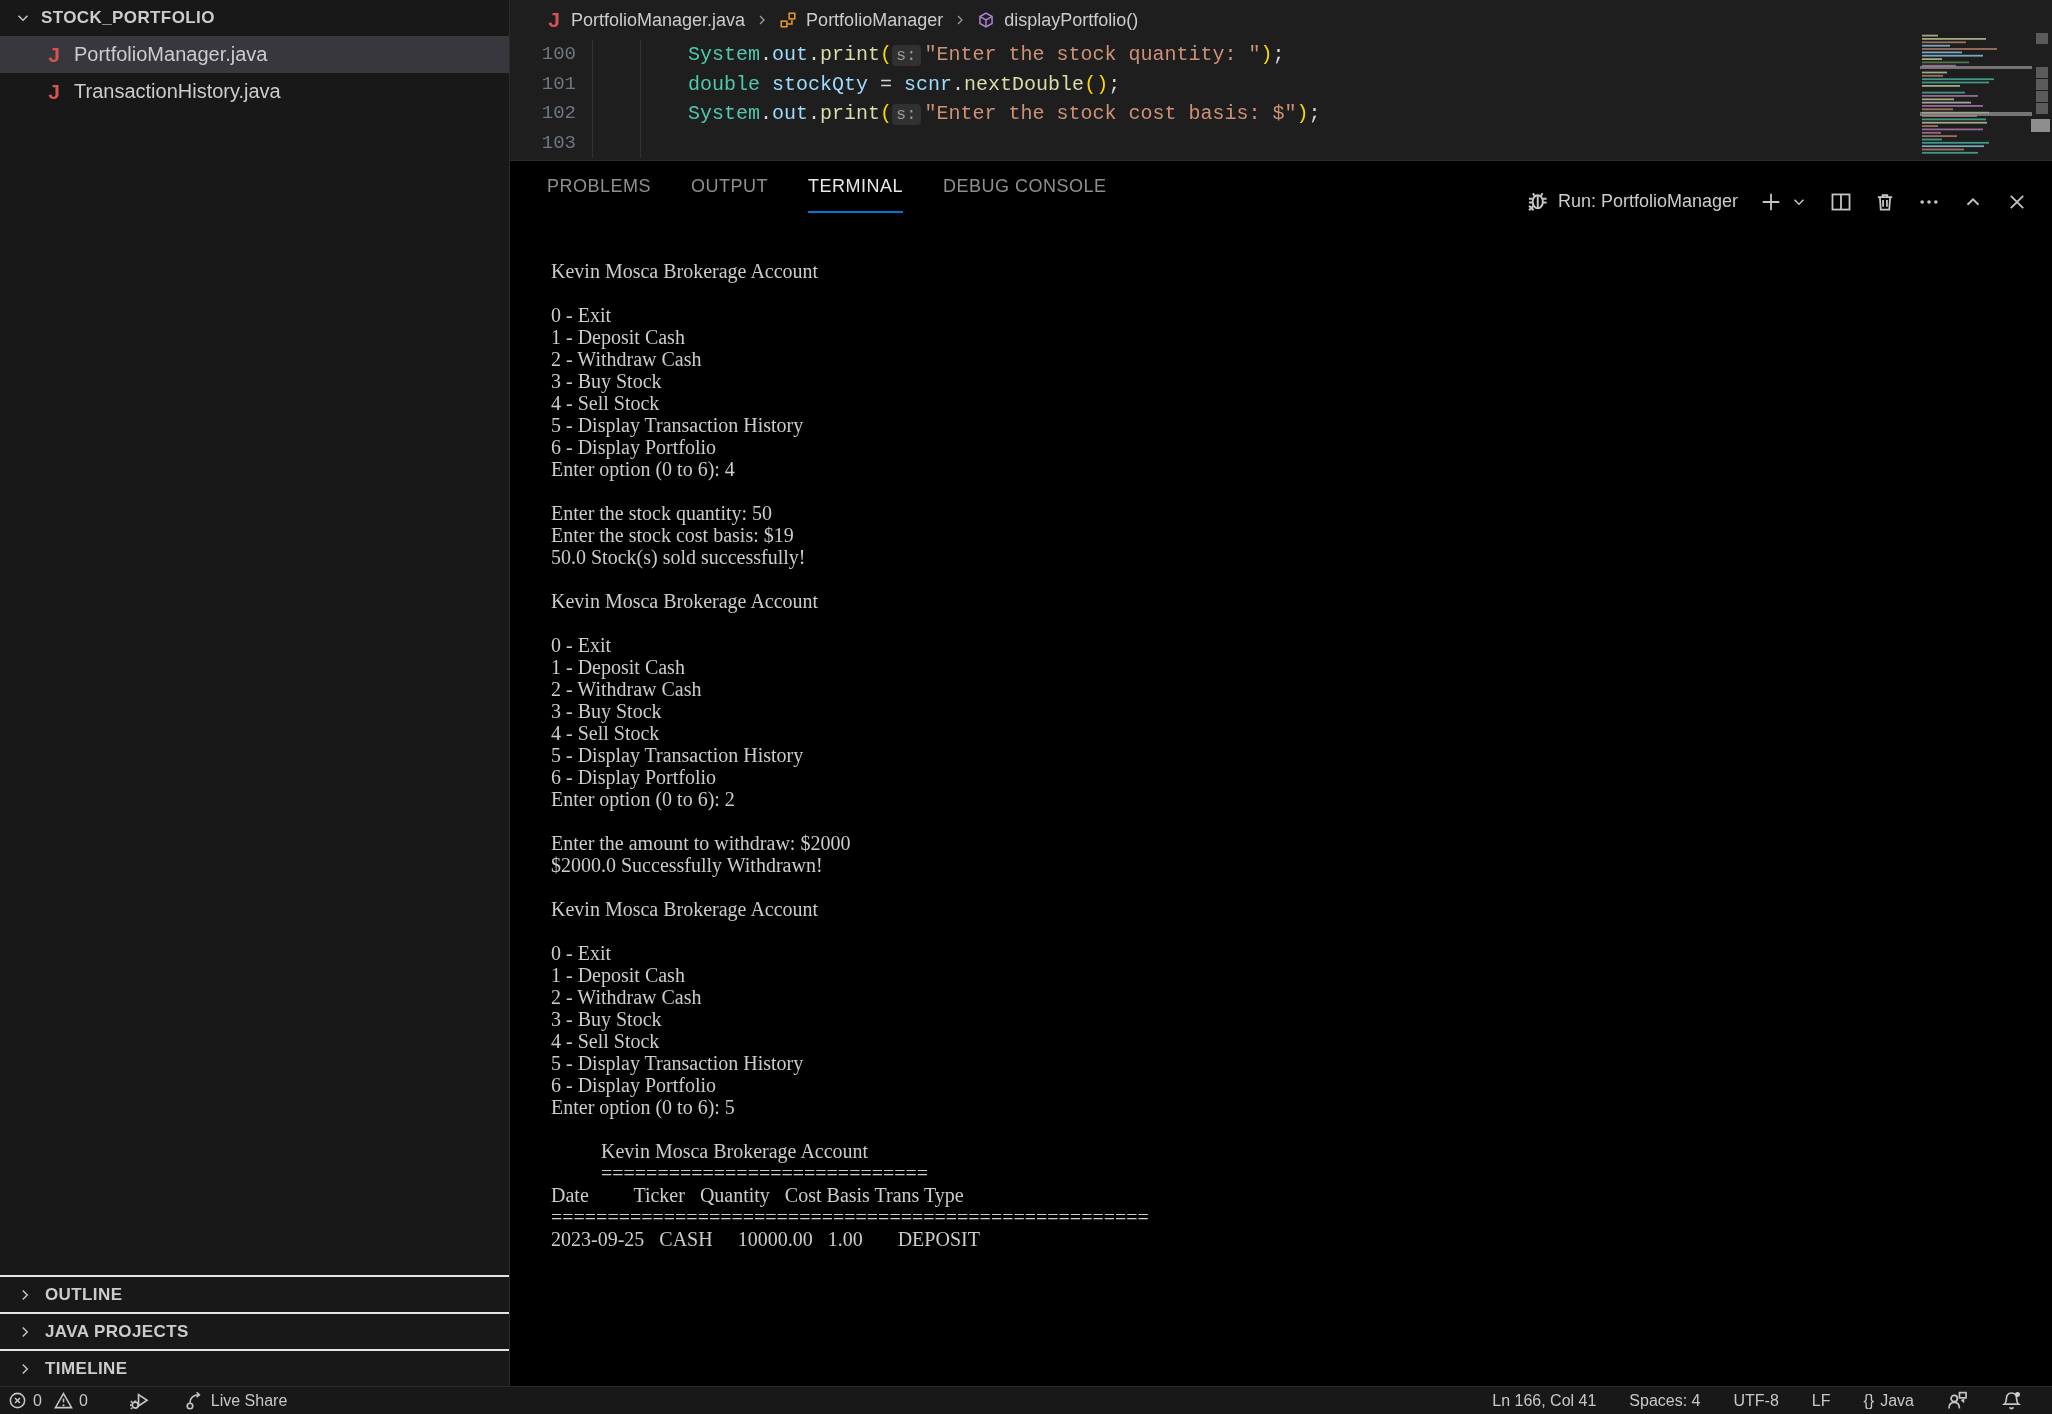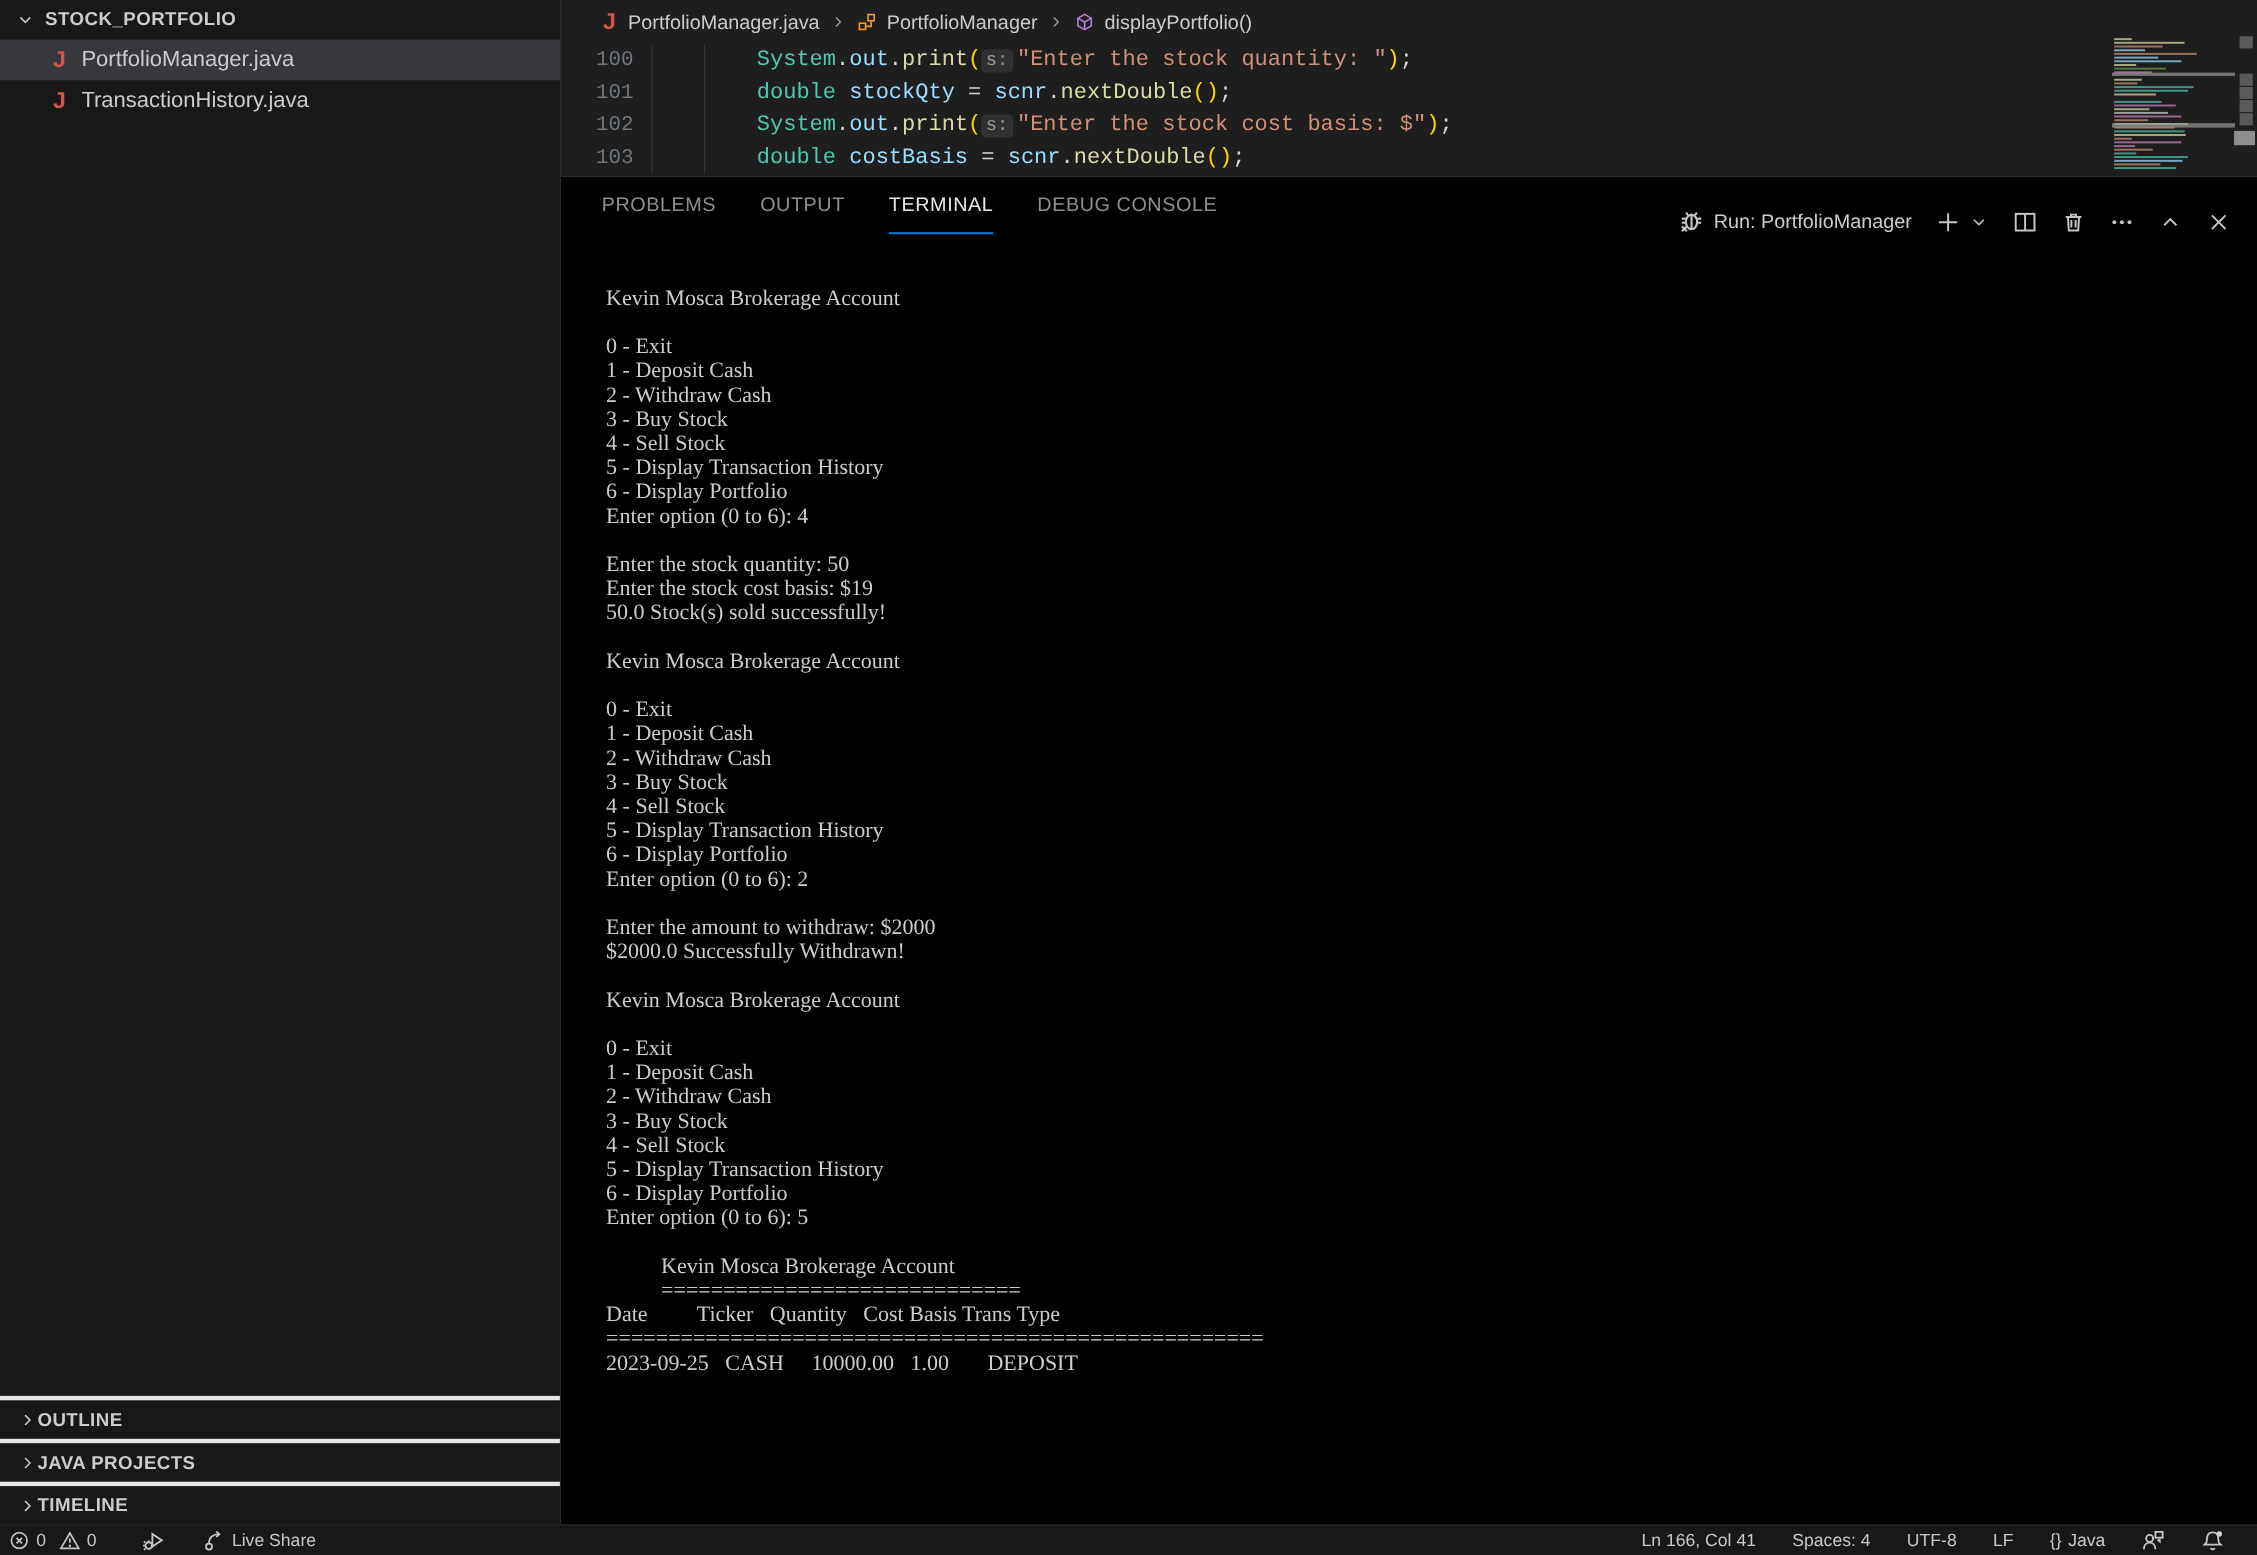--- a/index.html
+++ b/index.html
@@ -11,21 +11,21 @@
   
   .sidebar{position:absolute;left:0;top:0;width:510px;bottom:28px;background:#181818;
            border-right:1px solid #2b2b2b;display:flex;flex-direction:column;box-sizing:border-box;}
   .explorer-header{height:36px;display:flex;align-items:center;gap:9px;padding-left:14px;
            font-weight:bold;font-size:17px;letter-spacing:.4px;color:#cccccc;flex:none;}
   .file-row{height:37px;display:flex;align-items:center;gap:12px;padding-left:46px;
            font-size:20px;color:#cccccc;flex:none;cursor:default;}
   .file-row.selected{background:var(--selection-bg,#37373d);}
   .j-icon{color:var(--java-red,#d4554d);font-weight:bold;font-size:21px;width:16px;text-align:center;}
   .sidebar-spacer{flex:1;}
-  .section-row{height:35px;border-top:4px solid #e5e5e5;display:flex;align-items:center;
+  .section-row{height:35px;border-top:2px solid #e5e5e5;display:flex;align-items:center;gap:11px;
            padding-left:16px;font-weight:bold;font-size:17px;letter-spacing:.4px;color:#cccccc;flex:none;}
 
   
   .editor-region{position:absolute;left:510px;top:0;right:0;height:160px;background:#1e1e1e;}
   .breadcrumbs{position:absolute;left:0;top:0;right:130px;height:40px;display:flex;align-items:center;
            gap:9px;padding-left:36px;font-size:18px;color:#cccccc;}
   .bc-sep svg{opacity:.75;}
   .code{position:absolute;left:0;top:40px;right:130px;height:120px;}
   .cline{position:relative;height:29.6px;line-height:29.6px;font-family:Liberation Mono, monospace;
          font-size:20px;white-space:pre;}
@@ -150,21 +150,21 @@
       </span>
       <span>displayPortfolio()</span>
     </div>
 
     <div class="guide g1"></div>
     <div class="guide g2"></div>
     <div class="code" id="code-lines">
         <div class="cline"><span class="lnum">100</span><span class="codetext"><span class="tk-cls">System</span><span class="tk-fg">.</span><span class="tk-var">out</span><span class="tk-fg">.</span><span class="tk-fn">print</span><span class="tk-br">(</span><span class="inlay">s:</span><span class="tk-str">"Enter the stock quantity: "</span><span class="tk-br">)</span><span class="tk-fg">;</span></span></div>
         <div class="cline"><span class="lnum">101</span><span class="codetext"><span class="tk-kw">double</span><span class="tk-fg"> </span><span class="tk-var">stockQty</span><span class="tk-fg"> = </span><span class="tk-var">scnr</span><span class="tk-fg">.</span><span class="tk-fn">nextDouble</span><span class="tk-br">()</span><span class="tk-fg">;</span></span></div>
         <div class="cline"><span class="lnum">102</span><span class="codetext"><span class="tk-cls">System</span><span class="tk-fg">.</span><span class="tk-var">out</span><span class="tk-fg">.</span><span class="tk-fn">print</span><span class="tk-br">(</span><span class="inlay">s:</span><span class="tk-str">"Enter the stock cost basis: $"</span><span class="tk-br">)</span><span class="tk-fg">;</span></span></div>
-        <div class="cline"><span class="lnum">103</span><span class="codetext"><span class="tk-kw">double</span><span class="tk-fg"> </span><span class="tk-var">costBasis</span><span class="tk-fg"> = </span><span class="tk-var">scnr</span><span class="tk-fg">.</span><span class="tk-fn">nextDouble</span><span class="tk-br">()</span><span class="tk-fg">;</span></span></div>
+        <div class="cline"><span class="lnum">103</span></div>
       </div>
 
     <svg class="minimap" id="minimap-svg" width="112" height="160">
         <rect x="2" y="34.7" width="16" height="1.8" fill="#DCDCAA" opacity="0.72"></rect>
         <rect x="2" y="38.0" width="64" height="1.8" fill="#DCDCAA" opacity="0.72"></rect>
         <rect x="2" y="41.4" width="44" height="1.8" fill="#CE9178" opacity="0.72"></rect>
         <rect x="2" y="44.8" width="28" height="1.8" fill="#9CDCFE" opacity="0.72"></rect>
         <rect x="2" y="48.1" width="75" height="1.8" fill="#CE9178" opacity="0.72"></rect>
         <rect x="2" y="51.5" width="40" height="1.8" fill="#9CDCFE" opacity="0.72"></rect>
         <rect x="2" y="54.8" width="61" height="1.8" fill="#9CDCFE" opacity="0.72"></rect>

